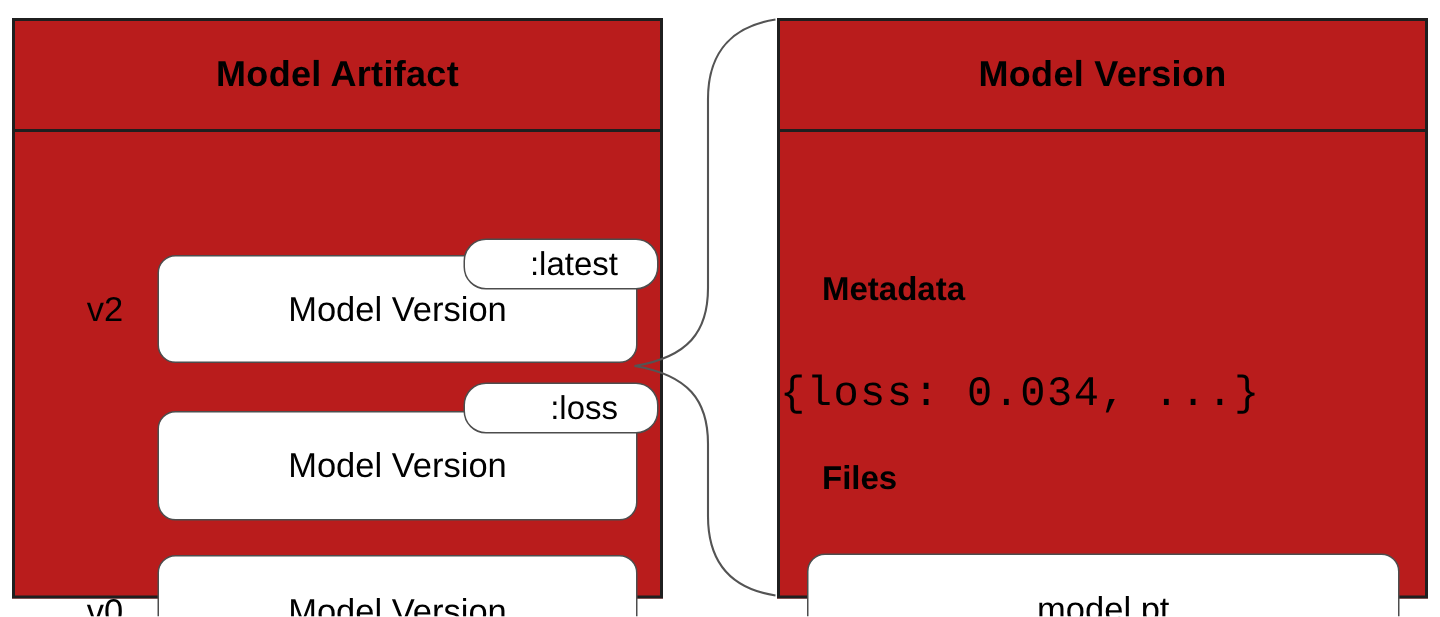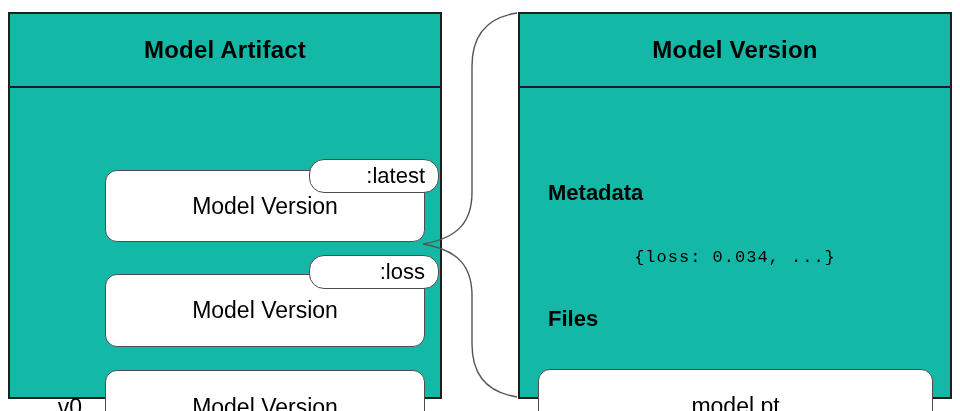--- a/index.html
+++ b/index.html
@@ -13,21 +13,21 @@
     position: relative;
     width: 960px;
     height: 411px;
     background: #ffffff;
     overflow: hidden;
   }
   .panel {
     position: absolute;
     top: 12px;
     height: 387px;
-    background: #14b8a6;
+    background: #b91c1c;
     border: 2px solid #1f1f1f;
     box-sizing: border-box;
   }
   #artifact-panel { left: 8px;   width: 434px; }
   #version-panel  { left: 518px; width: 434px; }
   .panel-header {
     height: 72px;
     border-bottom: 2px solid #1f1f1f;
     display: flex;
     align-items: center;
@@ -67,21 +67,21 @@
     left: 299px;
     width: 130px;
     height: 34px;
     border: 1.5px solid #4d4d4d;
     border-radius: 15px;
     background: #ffffff;
     box-sizing: border-box;
     display: flex;
     align-items: center;
     justify-content: flex-end;
-    padding-right: 13px;
+    padding-right: 26px;
     font-size: 22px;
     z-index: 2;
   }
   #row-v2-label, #row-v2-box { top: 82px;  height: 72px; }
   #tag-latest               { top: 71px; }
   #row-v1-label, #row-v1-box { top: 186px; height: 73px; }
   #tag-best                 { top: 167px; }
   #row-v0-label, #row-v0-box { top: 282px; height: 75px; }
 
   
@@ -91,23 +91,22 @@
     font-size: 22px;
     font-weight: bold;
   }
   #metadata-heading { top: 92px; }
   #files-heading    { top: 218px; }
   #metadata-value {
     position: absolute;
     left: 0;
     top: 160px;
     width: 100%;
-    text-align: center;
     font-family: "Liberation Mono", monospace;
-    font-size: 17px;
+    font-size: 28px;
     letter-spacing: 1px;
     white-space: pre;
   }
   #file-box {
     position: absolute;
     left: 18px;
     top: 281px;
     width: 395px;
     height: 75px;
     border: 1.5px solid #4d4d4d;
@@ -133,20 +132,21 @@
 </style>
 </head>
 <body>
 
 <div id="stage">
 
   <div class="panel" id="artifact-panel">
     <div class="panel-header">Model Artifact</div>
     <div class="panel-body">
 
+      <div class="row-label" id="row-v2-label">v2</div>
       <div class="mv-box" id="row-v2-box">
         <span>Model Version</span>
       </div>
       <div class="tag" id="tag-latest">
         <span>:latest</span>
       </div>
 
       <div class="mv-box" id="row-v1-box">
         <span>Model Version</span>
       </div>

